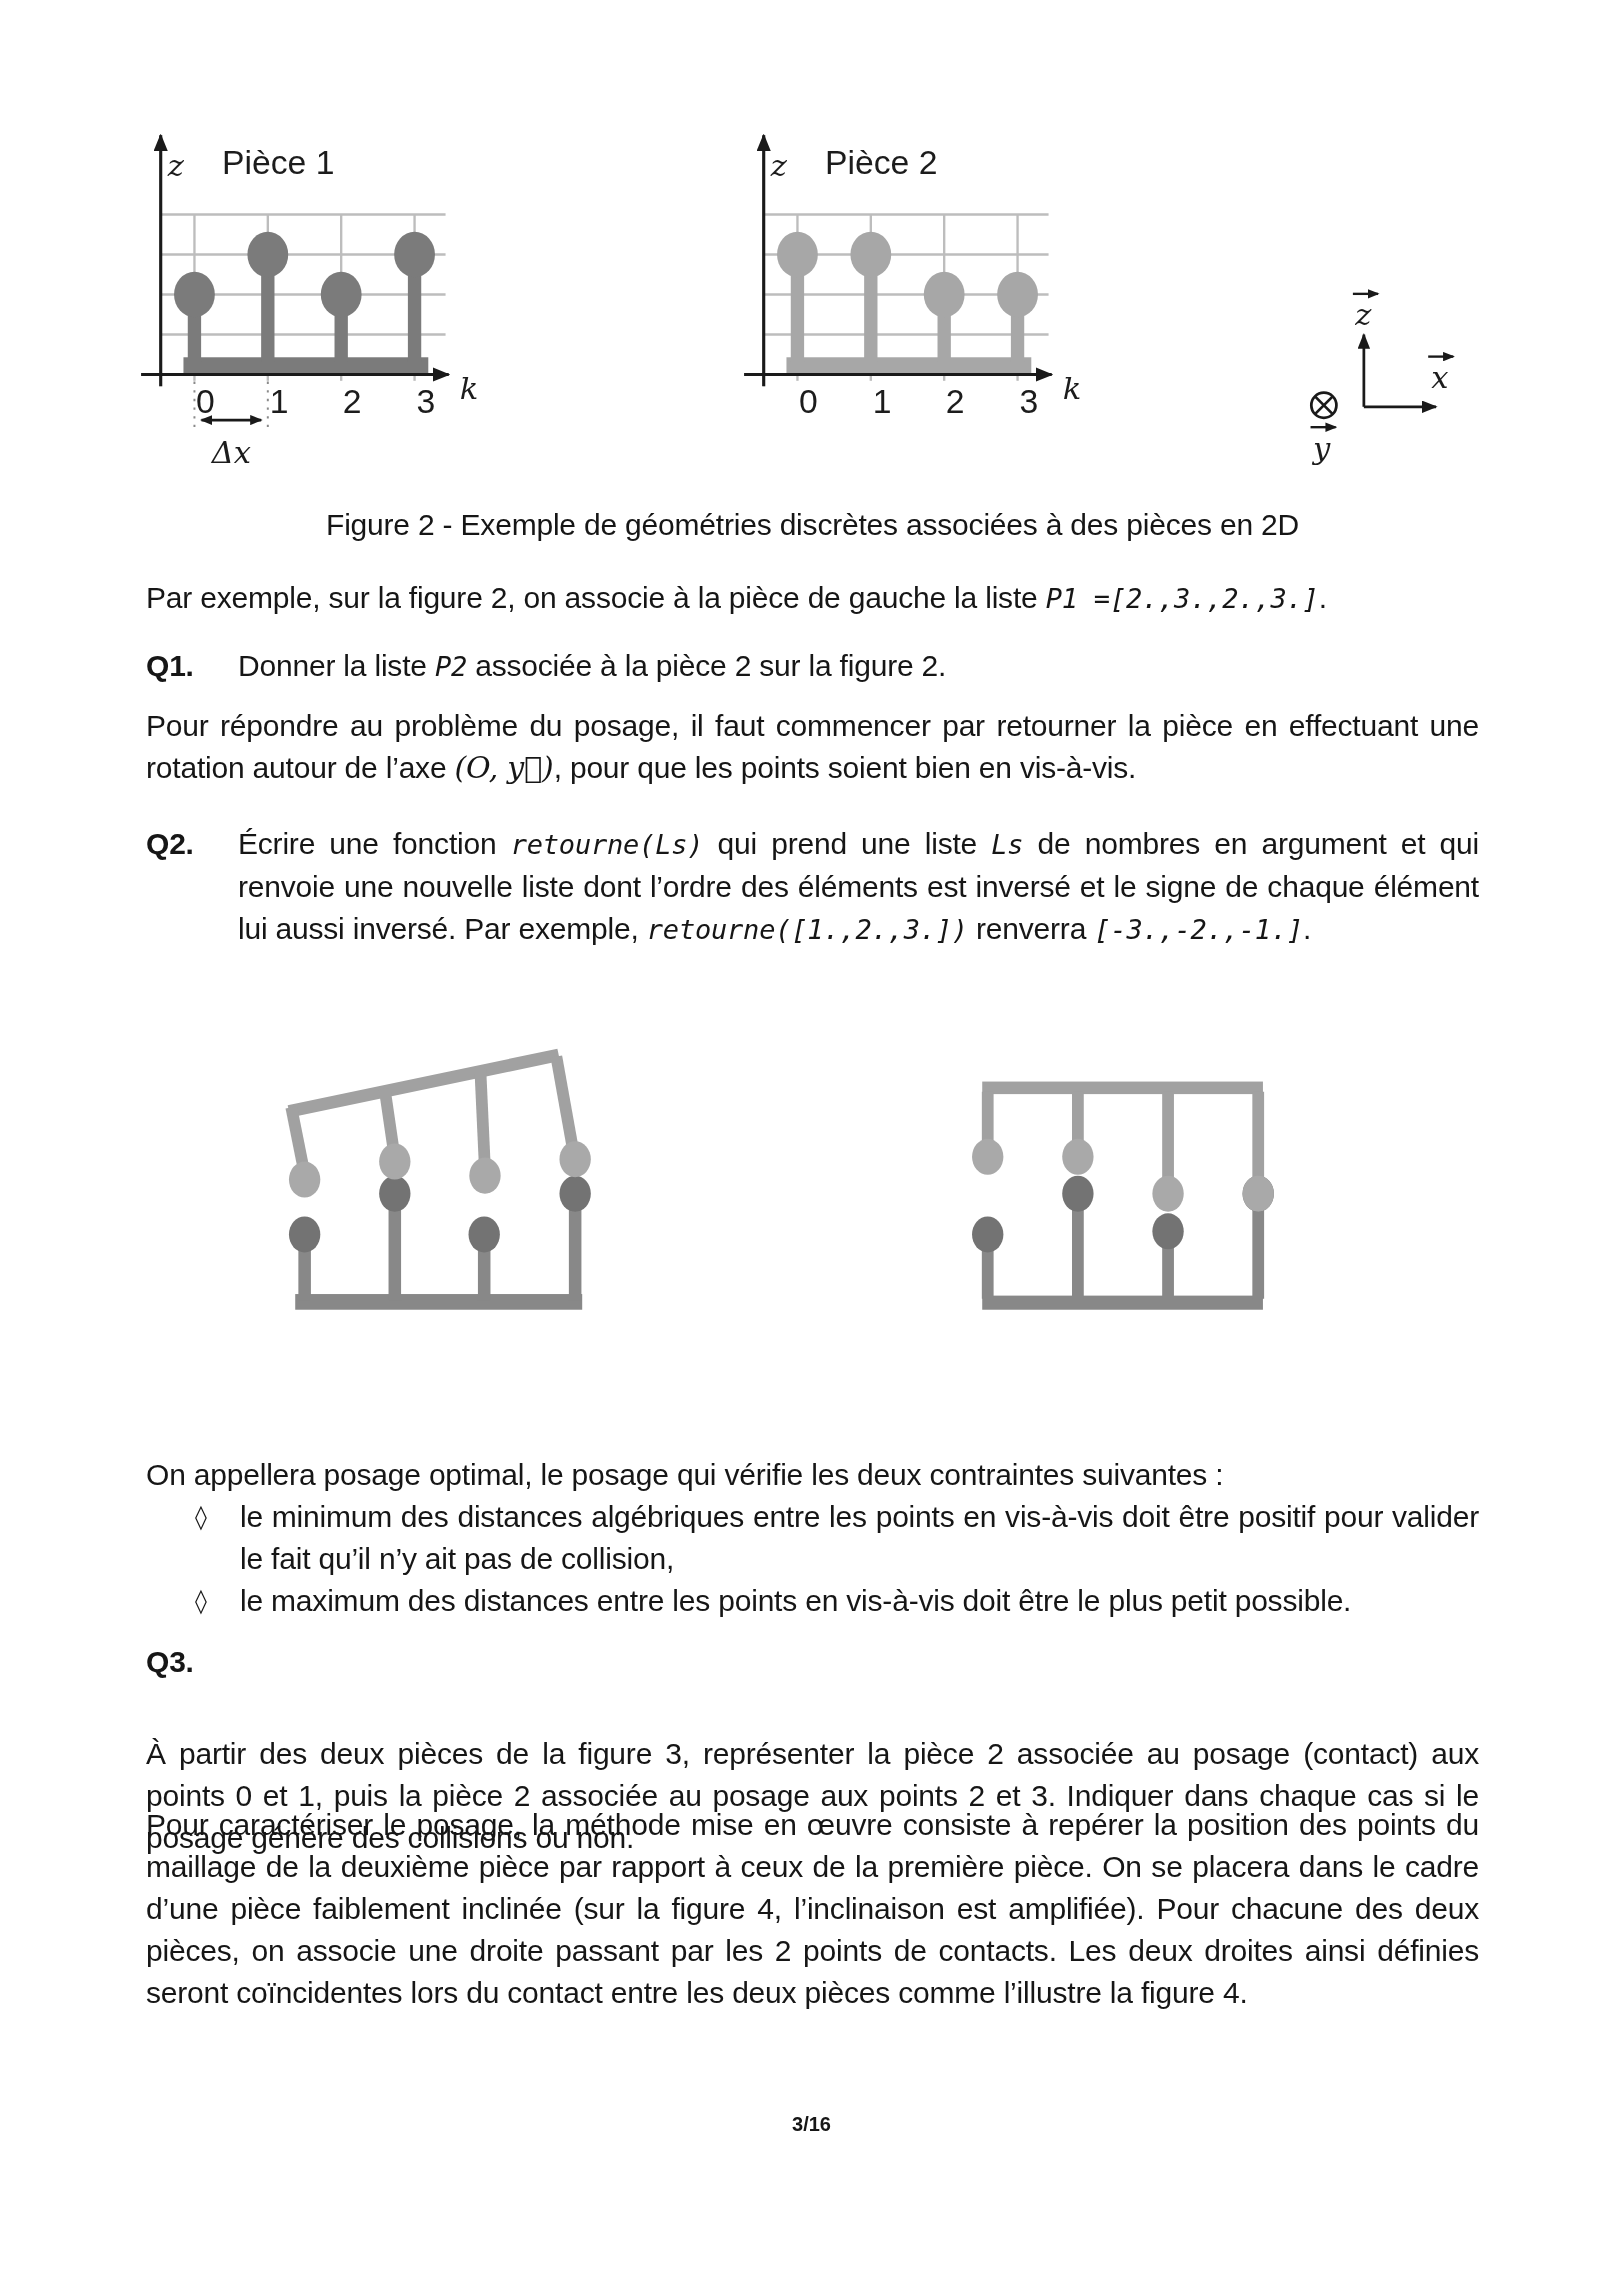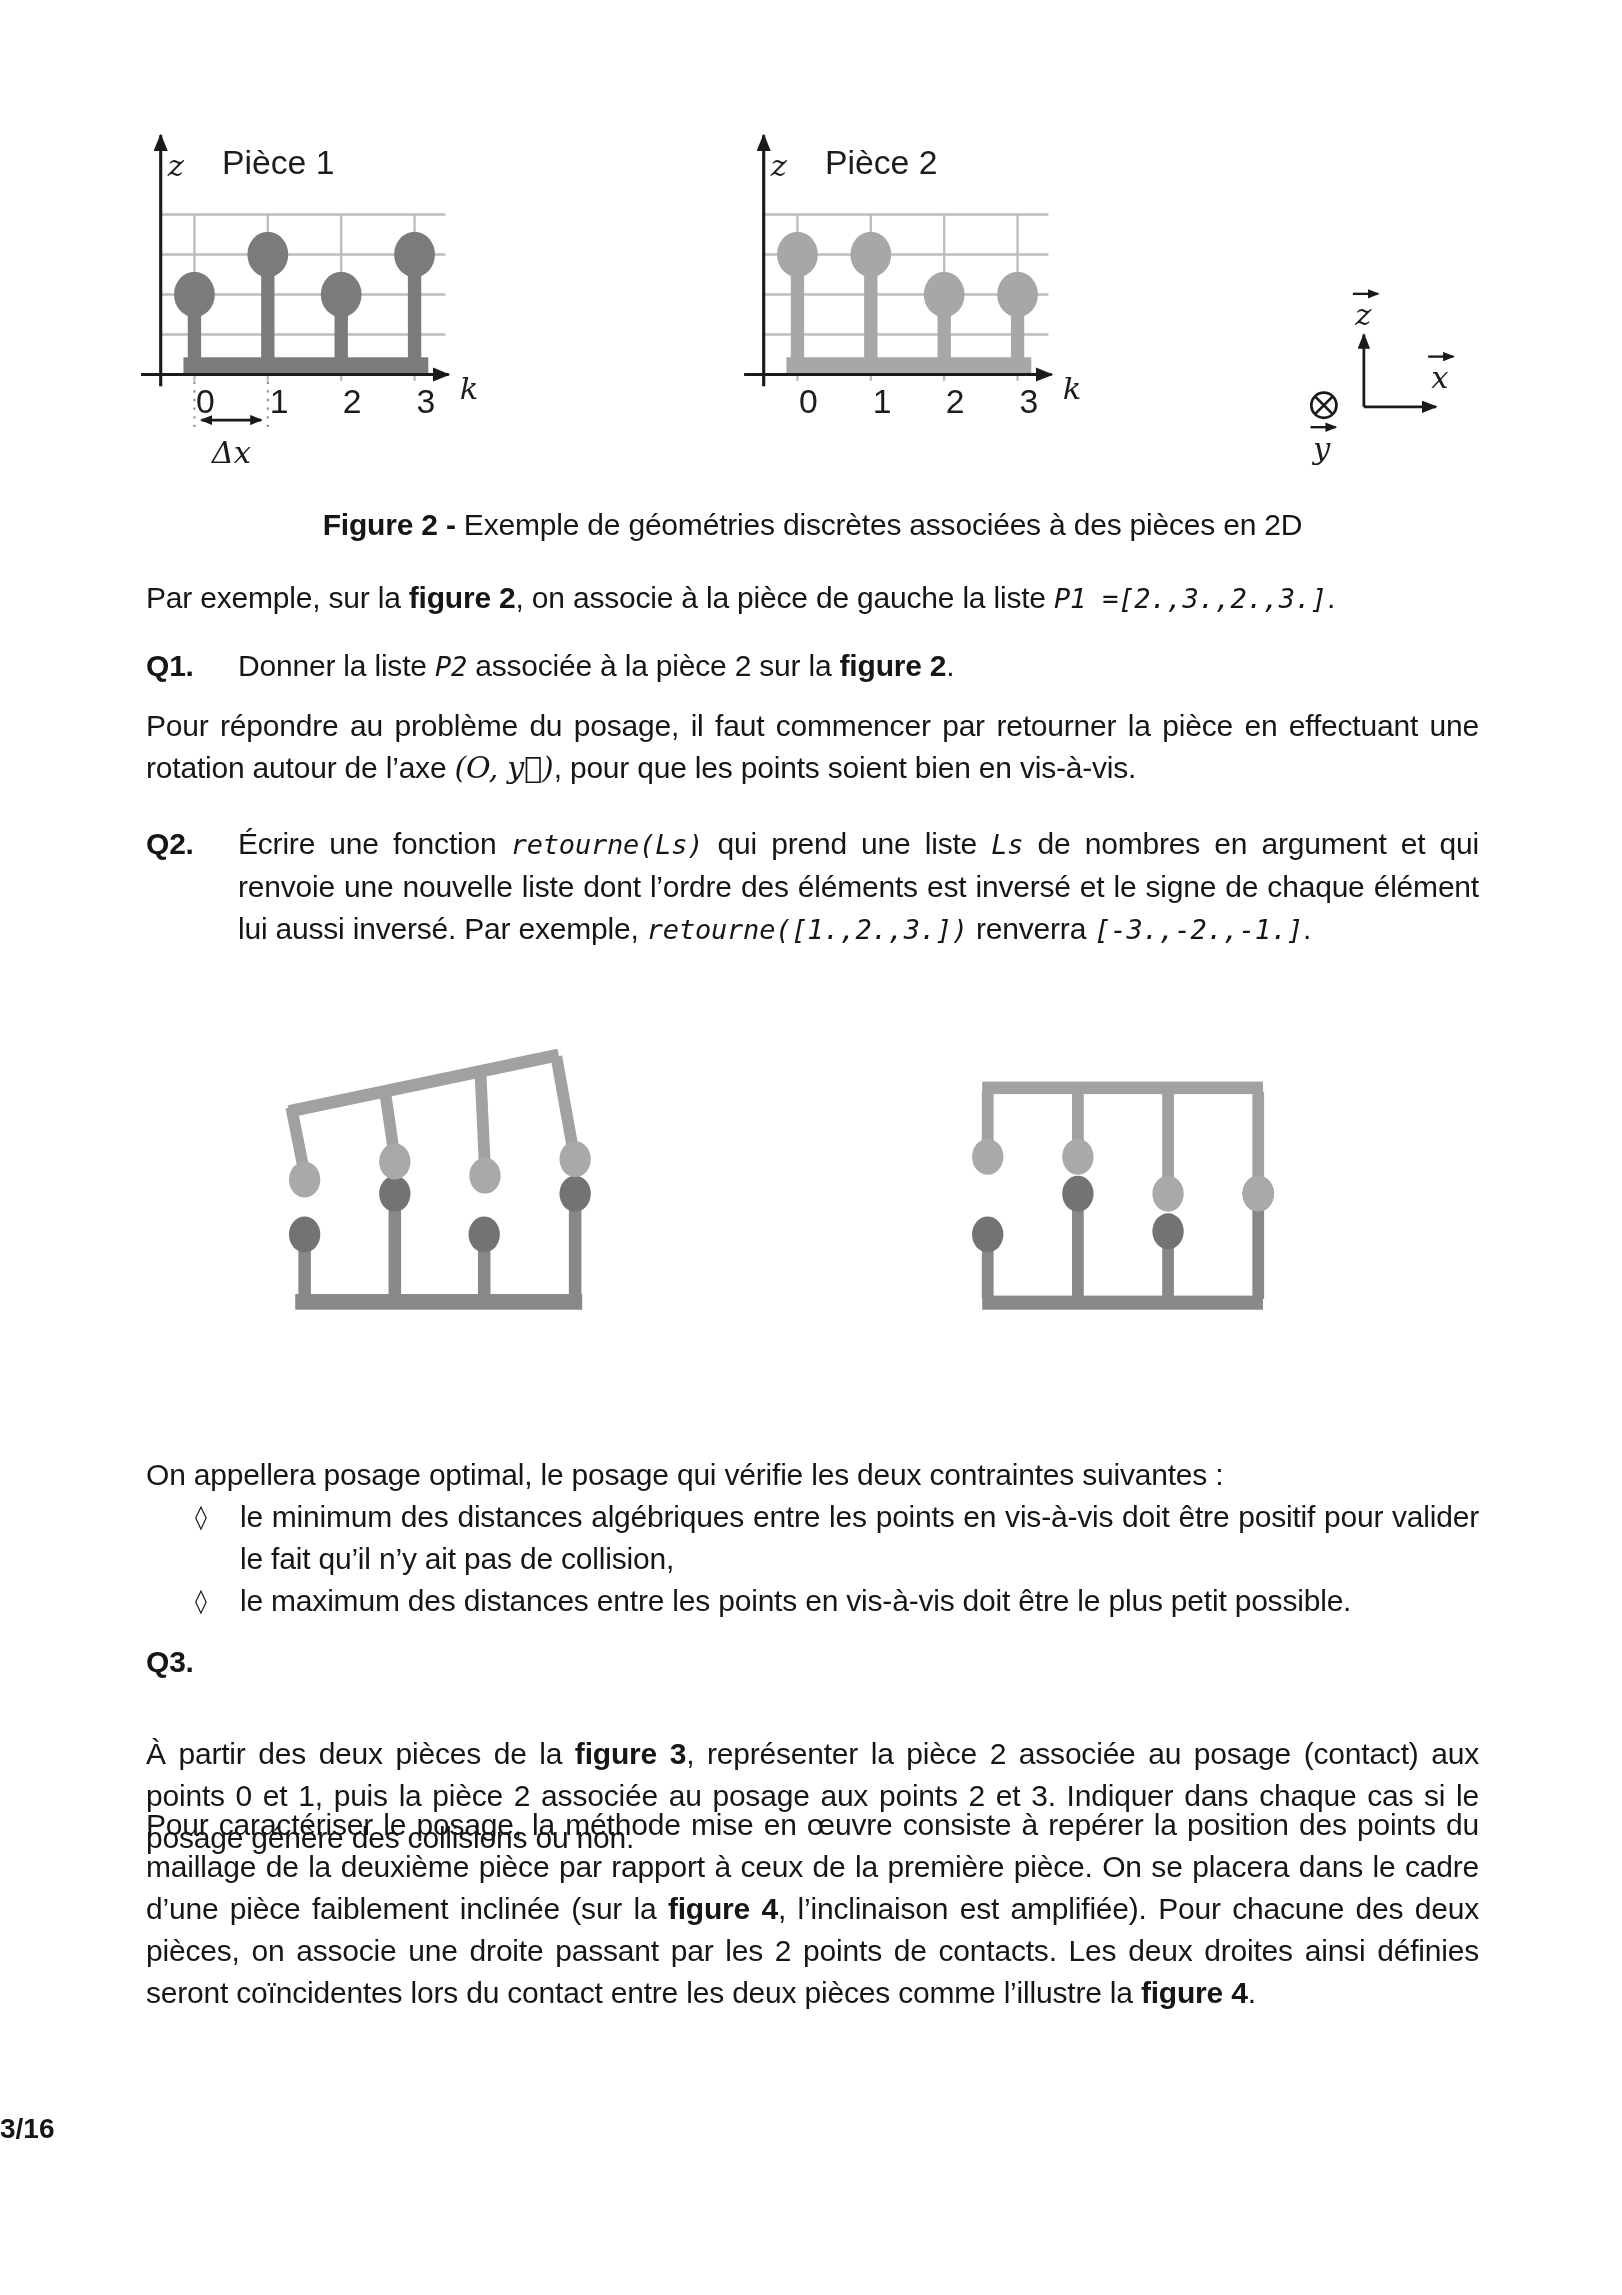--- a/index.html
+++ b/index.html
@@ -1,30 +1,30 @@
 <!DOCTYPE html>
 <html lang="fr" style="font-size:12.6px"><head>
 <meta charset="utf-8">
 <style>
   html,body{margin:0;padding:0;background:#ffffff;}
   .page{position:relative;width:1623px;height:2295px;background:#ffffff;
         font-family:"Liberation Sans",sans-serif;color:#161616;overflow:hidden;}
   .txt{font-size:30px;line-height:42px;letter-spacing:-0.2px;text-align:justify;hyphens:auto;}
   .cap-center{text-align:center;}
-  .s-b{font-weight:700;}
+  .s-b{font-weight:400;}
   .s-c{font-family:"DejaVu Sans Mono",monospace;font-size:27px;font-style:italic;}
   .s-m{font-family:"DejaVu Serif",serif;font-style:italic;}
   .q{display:flex;gap:8px;}
   .qlabel{flex:0 0 84px;font-weight:700;}
   .qbody{flex:1;text-align:justify;hyphens:auto;}
   .bullet{display:flex;padding-left:49px;}
   .bmark{flex:0 0 45px;font-family:"DejaVu Sans",sans-serif;font-size:24px;}
   .btext{flex:1;text-align:justify;hyphens:auto;}
-  .pagenum{position:absolute;left:0;top:2113px;width:1623px;
-           font-weight:700;font-size:28px;}
+  .pagenum{position:absolute;left:0;top:2113px;width:1623px;text-align:center;
+           font-weight:700;font-size:20px;}
   .abs{position:absolute;}
   svg text{font-family:"Liberation Sans",sans-serif;}
   .svg-title{font-size:43px;fill:#1c1c1c;}
   .svg-math{font-family:"DejaVu Serif",serif;font-style:italic;font-size:39px;fill:#1c1c1c;}
   .svg-tick{font-size:43px;fill:#1c1c1c;}
 </style>
 </head>
 <body>
 
 <div class="page">

